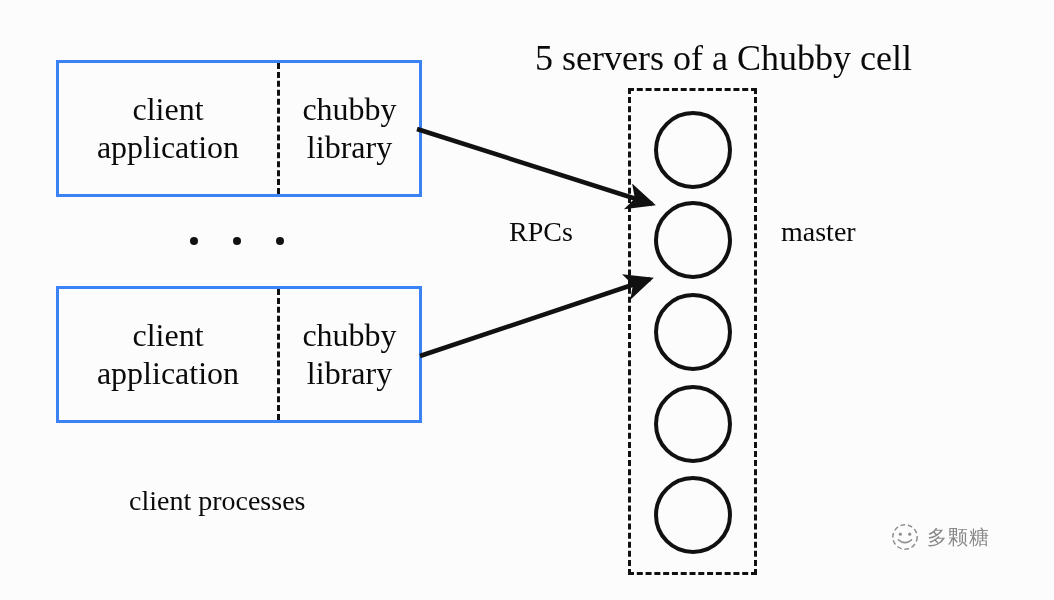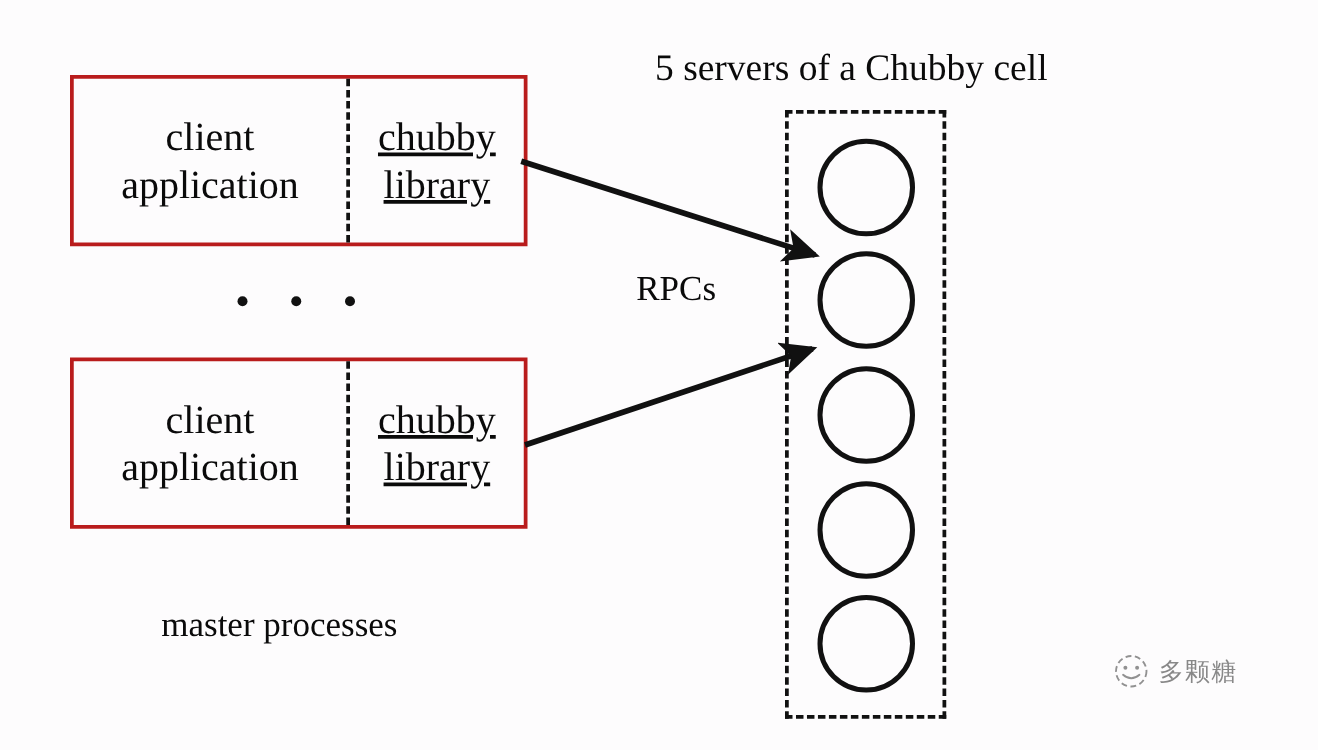--- a/index.html
+++ b/index.html
@@ -17,21 +17,21 @@
   #canvas {
     position: relative;
     width: 1054px;
     height: 600px;
   }
 
   
   .client-box {
     position: absolute;
     box-sizing: border-box;
-    border: 3px solid #b91c1c;
+    border: 3px solid #3b82f6;
     background: transparent;
     display: flex;
     flex-direction: row;
     align-items: stretch;
   }
   .client-box-left {
     width: 218px;
     display: flex;
     flex-direction: column;
     align-items: center;
@@ -46,21 +46,20 @@
   }
   .client-box-right {
     flex: 1;
     display: flex;
     flex-direction: column;
     align-items: center;
     justify-content: center;
     line-height: 1.18;
     font-size: 32px;
     white-space: nowrap;
-    text-decoration: underline;
   }
 
   #box-top    { left: 56px;  top: 60px;  width: 366px; height: 137px; }
   #box-bottom { left: 56px;  top: 286px; width: 366px; height: 137px; }
 
   
   #ellipsis {
     position: absolute;
     left: 190px;
     top: 226px;
@@ -77,21 +76,21 @@
     background: #111111;
   }
 
   
   .label {
     position: absolute;
     font-size: 28px;
     white-space: nowrap;
     line-height: 1;
   }
-  #label-cell-title  { left: 524px; top: 40px;  font-size: 30px; }
+  #label-cell-title  { left: 535px; top: 40px;  font-size: 36px; }
   #label-rpcs        { left: 509px; top: 218px; }
   #label-master      { left: 781px; top: 218px; }
   #label-client-proc { left: 129px; top: 487px; }
 
   
   #cell-container {
     position: absolute;
     left: 628px;
     top: 88px;
     width: 129px;
@@ -180,21 +179,22 @@
     </div>
     <div class="client-box-divider"></div>
     <div class="client-box-right">
       <span>chubby</span>
       <span>library</span>
     </div>
   </div>
 
   <div class="label" id="label-cell-title">5 servers of a Chubby cell</div>
   <div class="label" id="label-rpcs">RPCs</div>
-  <div class="label" id="label-client-proc">master processes</div>
+  <div class="label" id="label-master">master</div>
+  <div class="label" id="label-client-proc">client processes</div>
 
   <div id="cell-container"></div>
 
   <div class="server-circle" id="server-1"></div>
   <div class="server-circle" id="server-2"></div>
   <div class="server-circle" id="server-3"></div>
   <div class="server-circle" id="server-4"></div>
   <div class="server-circle" id="server-5"></div>
 
   <svg id="arrows" viewBox="0 0 1054 600">

